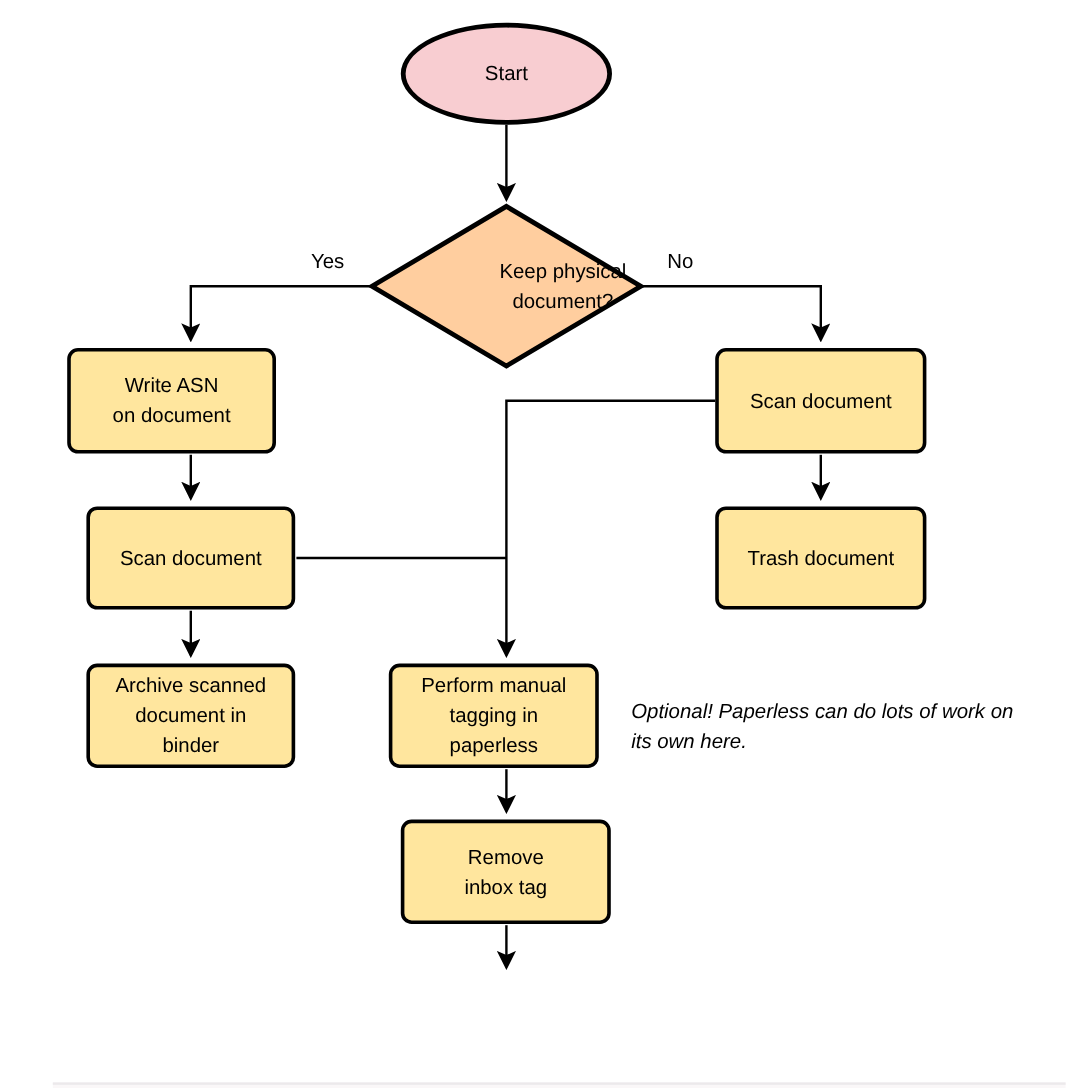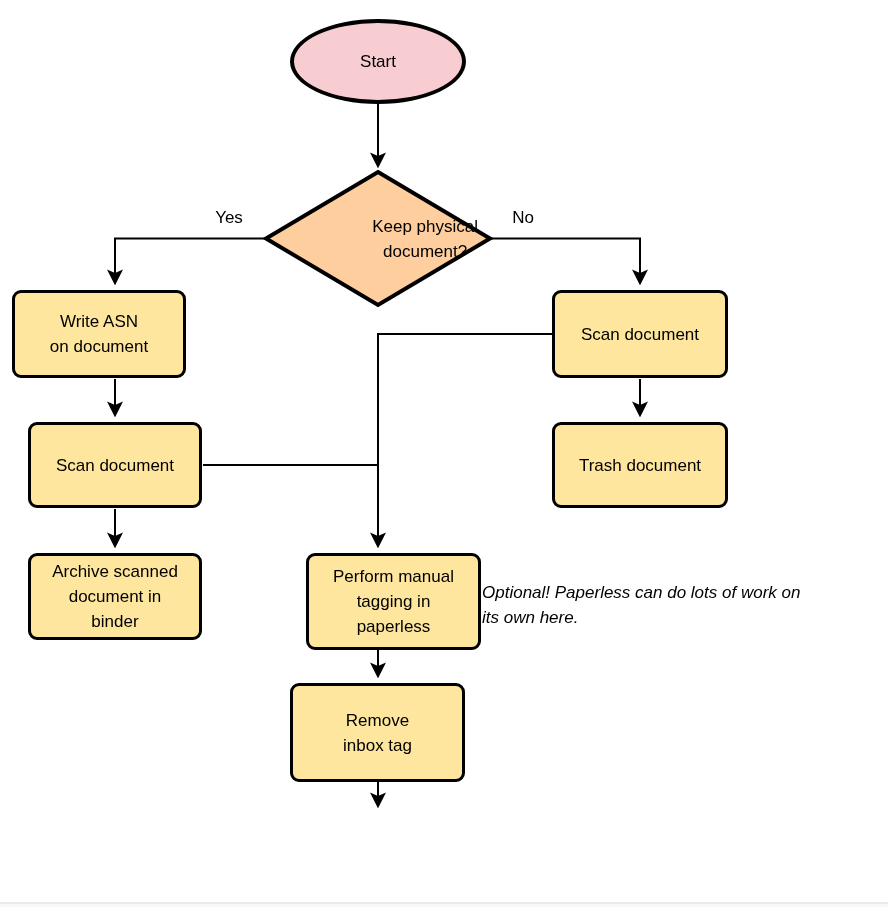--- a/index.html
+++ b/index.html
@@ -1,21 +1,21 @@
 <!DOCTYPE html>
 <html style="--node-fill: #ffe69e; --decision-fill: #ffce9f; --terminal-fill: #f8cdd1; --stroke: #000000;"><head>
 <meta charset="utf-8">
 <style>
   html, body { margin: 0; padding: 0; background: #ffffff; }
   body {
     width: 888px; height: 907px; position: relative; overflow: hidden;
     font-family: "Liberation Sans", "DejaVu Sans", sans-serif;
     color: #000;
   }
-  .stage { position: absolute; inset: 0; }
+  .stage { position: absolute; inset: 0; margin-left: 44px; }
   svg.wires { position: absolute; left: 0; top: 0; z-index: 1; }
   .wire { stroke: var(--stroke, #000); stroke-width: 2; fill: none; }
   .arrowhead { fill: var(--stroke, #000); }
   .decision-shape { fill: var(--decision-fill, #ffce9f); stroke: var(--stroke, #000); stroke-width: 4; }
 
   .node {
     position: absolute; z-index: 2; box-sizing: border-box;
     display: flex; align-items: center; justify-content: center;
     text-align: center; font-size: 17px; line-height: 25px;
     white-space: pre-line;
@@ -100,29 +100,29 @@
   <div class="node process" style="left:552px; top:422px; width:176px; height:86px;">
     <span>Trash document</span>
   </div>
 
   <div class="node process" style="left:28px; top:553px; width:174px; height:87px;">
     <span>Archive scanned
 document in
 binder</span>
   </div>
 
-  <div class="node process" style="left:306px; top:553px; width:175px; height:97px;">
+  <div class="node process" style="left:280px; top:553px; width:175px; height:87px;">
     <span>Perform manual
 tagging in
 paperless</span>
   </div>
 
   <div class="annotation" style="left:482px; top:580px; width:400px;">Optional! Paperless can do lots of work on
 its own here.</div>
 
-  <div class="node process" style="left:290px; top:683px; width:175px; height:99px;">
+  <div class="node process" style="left:290px; top:683px; width:175px; height:87px;">
     <span>Remove
 inbox tag</span>
   </div>
 
 
   <div class="bottom-edge"></div>
 </div>
 
 </body></html>

